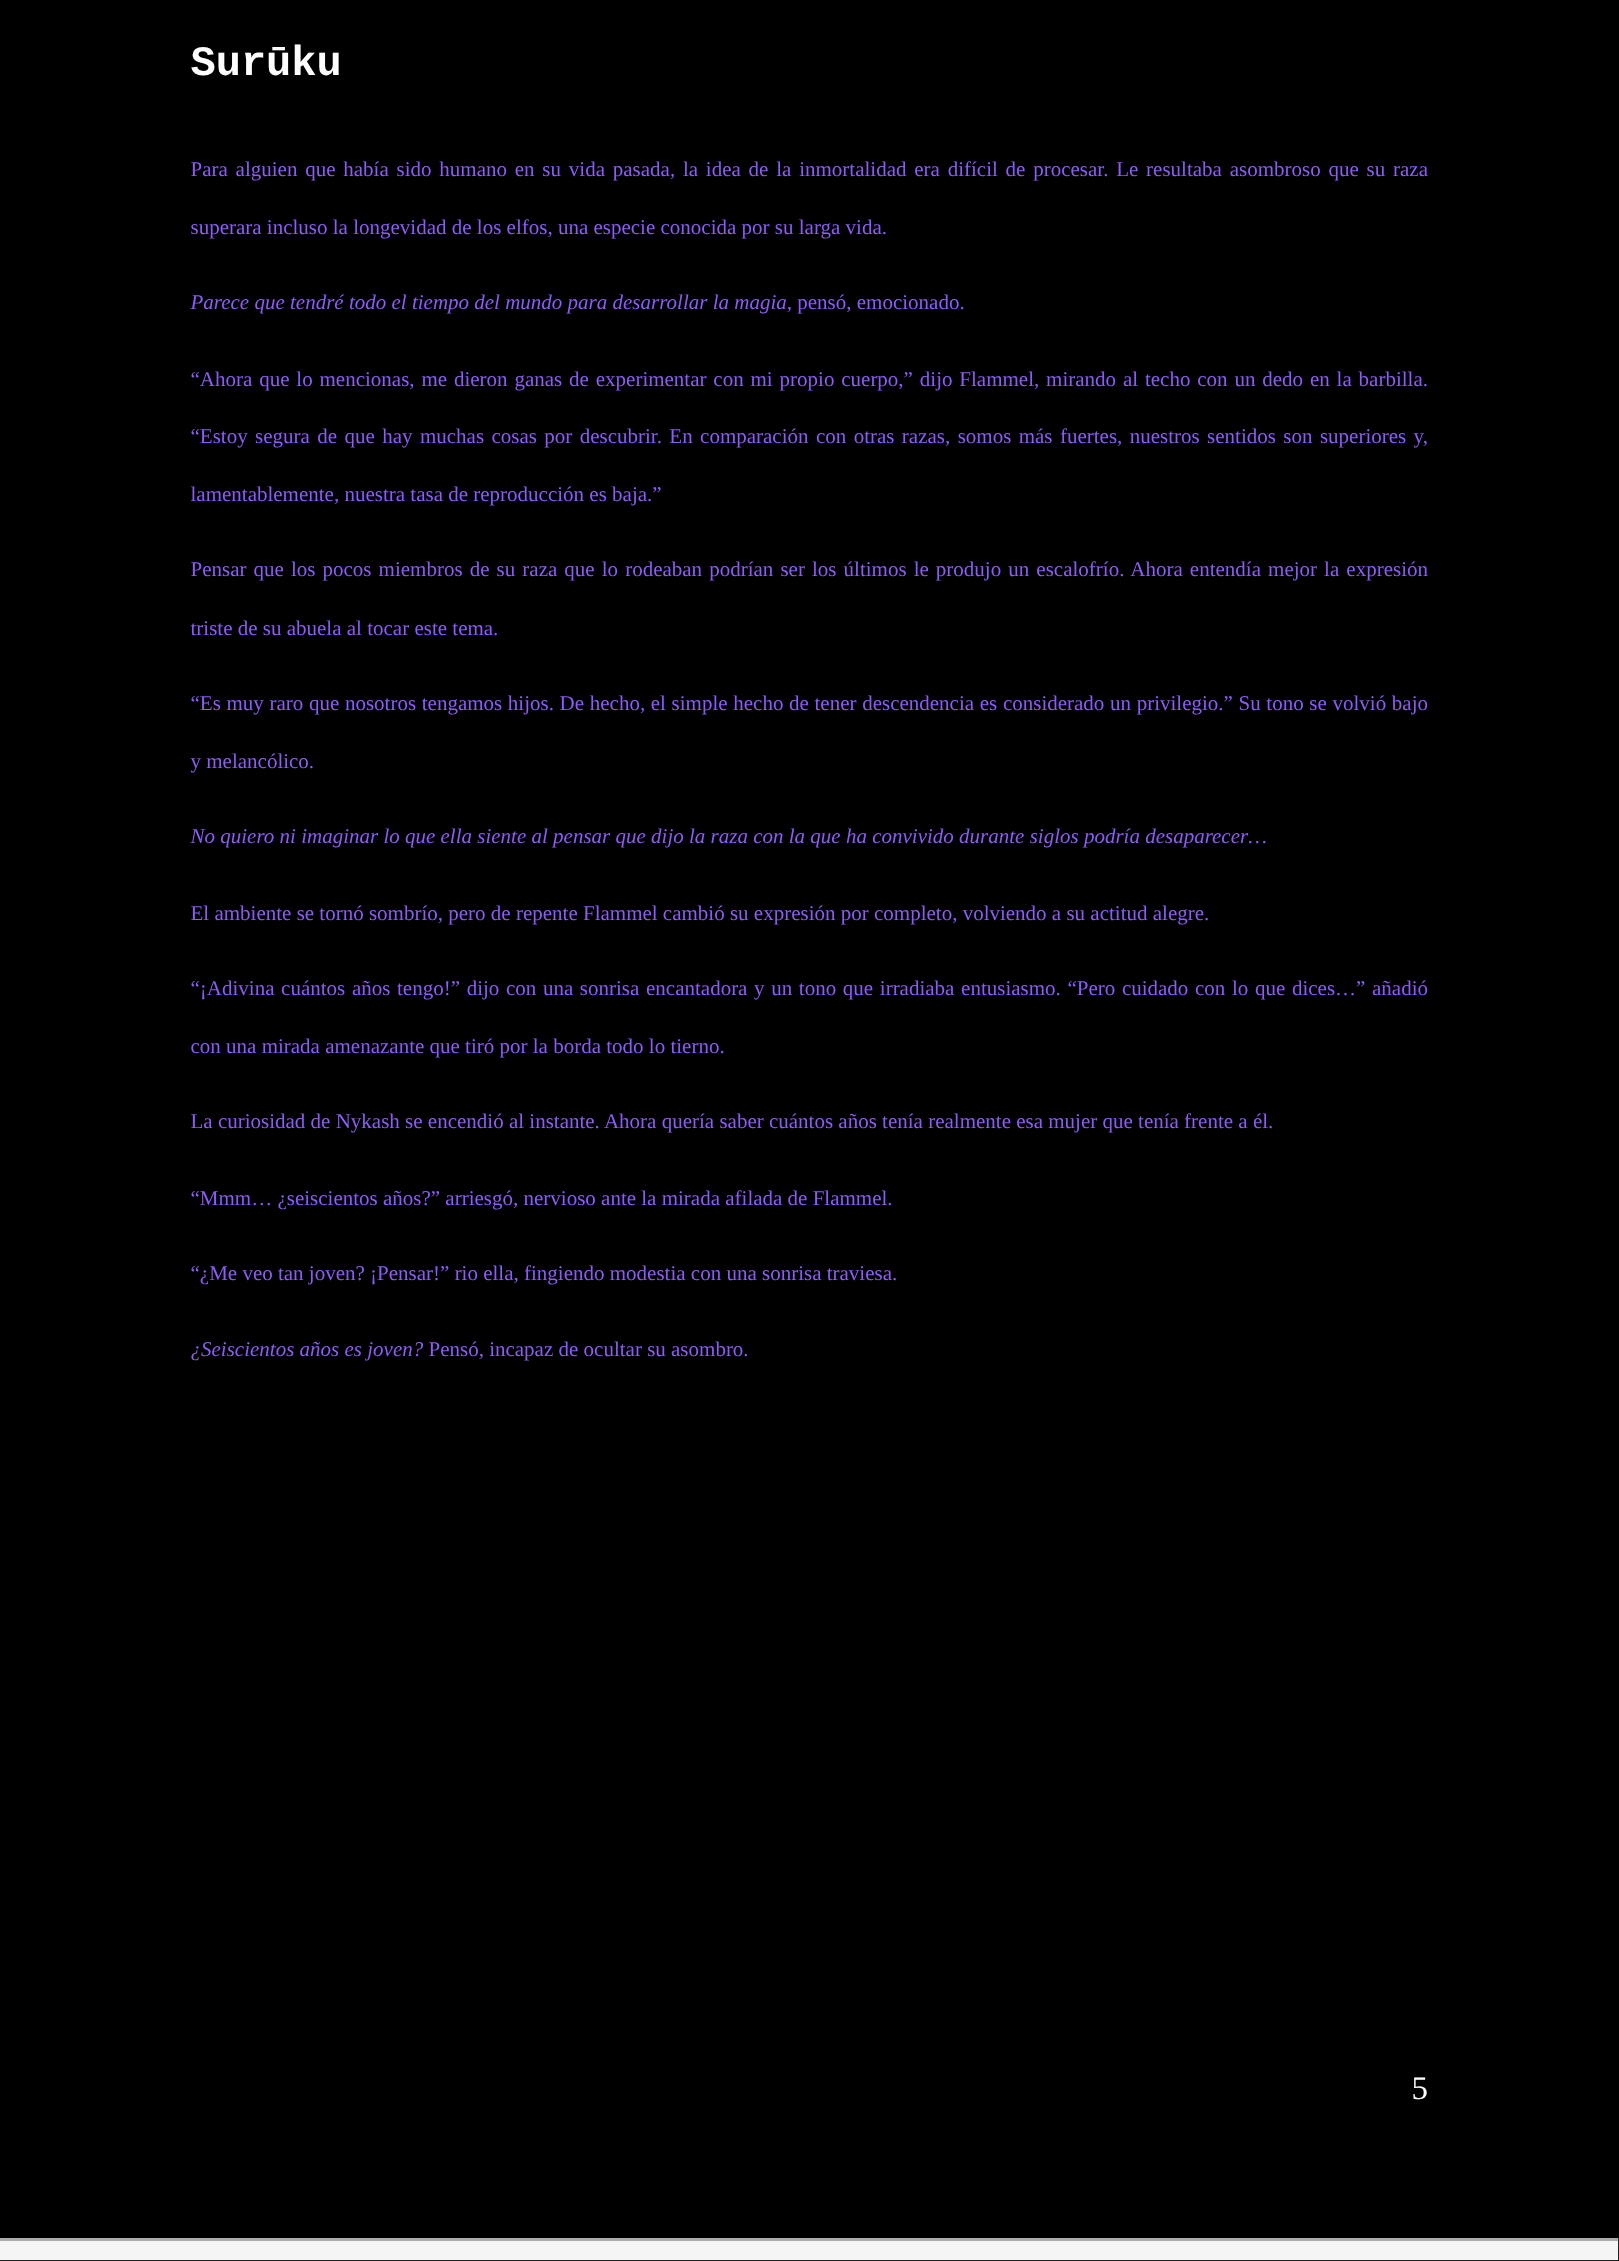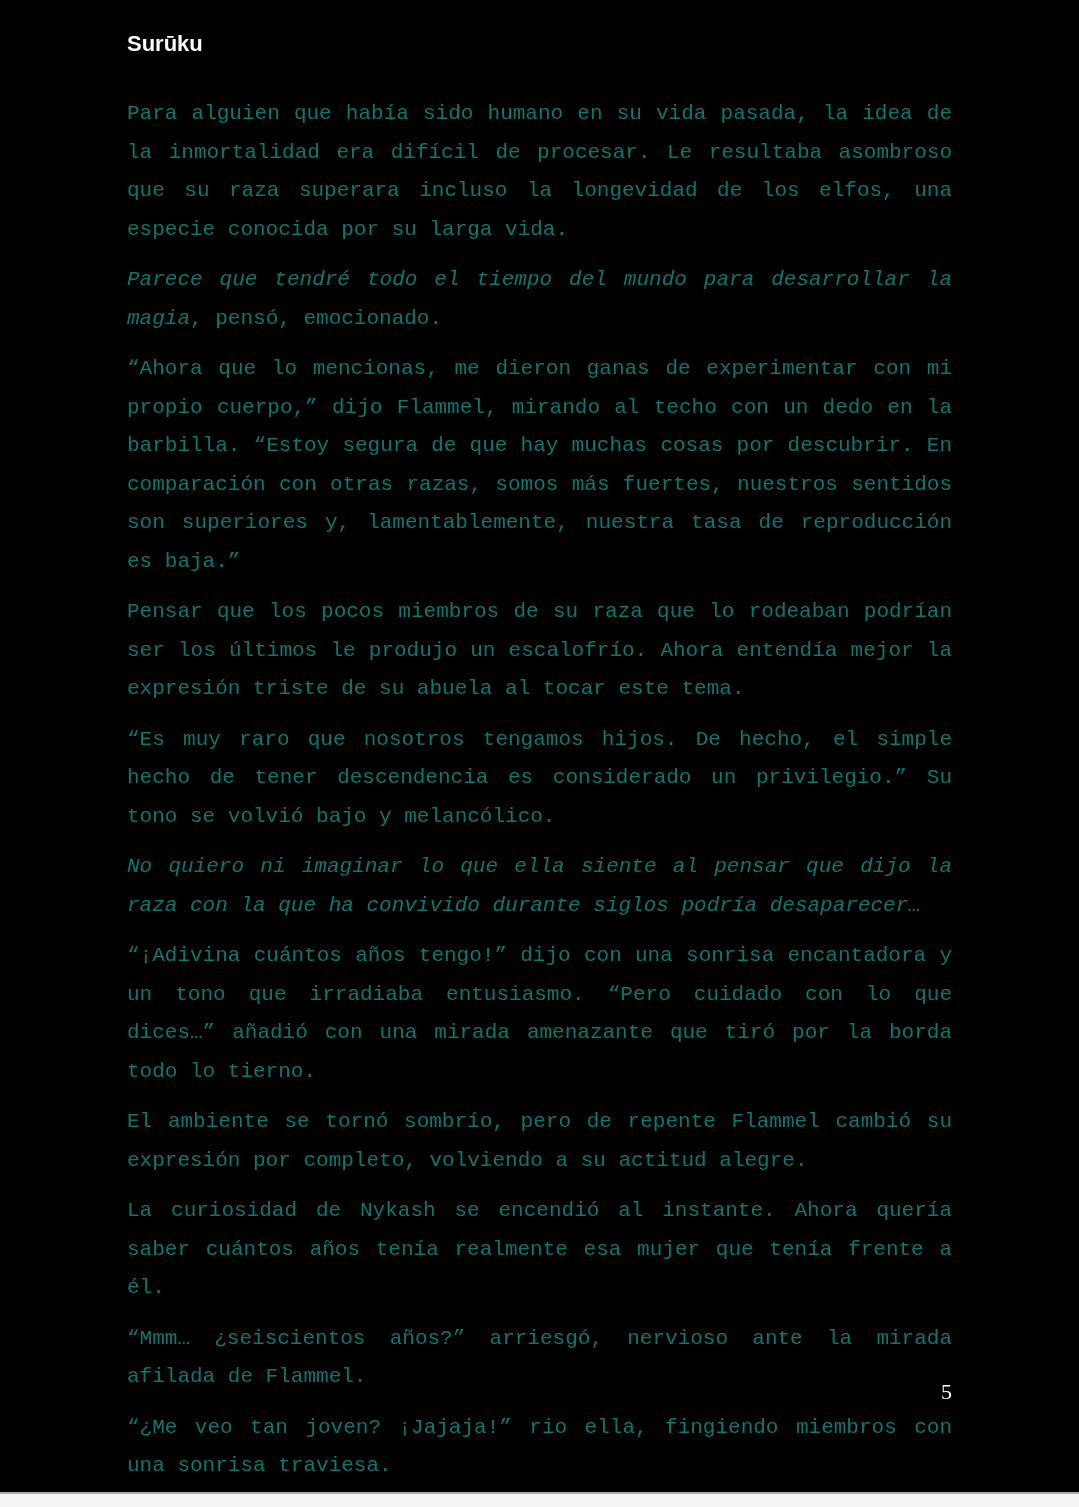--- a/index.html
+++ b/index.html
@@ -19,34 +19,34 @@
     top: 0;
     left: 0;
     width: 1079px;
     height: 1492px;
     box-sizing: border-box;
     padding: 31px 127px 0 127px;
     background: #000000;
     color: #fdfdfd;
   }
   .page-title {
-    font-family: Liberation Sans, sans-serif;
+    font-family: Liberation Mono, monospace;
     font-weight: bold;
-    font-size: 22px;
+    font-size: 28px;
     line-height: 26px;
     margin: 0 0 38px 0;
     color: #fdfdfd;
   }
   .text-body .para {
-    font-family: Liberation Mono, monospace;
-    font-size: 21px;
+    font-family: Liberation Serif, serif;
+    font-size: 14px;
     line-height: 38.5px;
     text-align: justify;
     margin: 0 0 12px 0;
-    color: #0f766e;
+    color: #8b5cf6;
   }
   .text-body .para .italic {
     font-style: italic;
   }
   .page-number {
     position: absolute;
     top: 1379px;
     right: 127px;
     font-family: "Liberation Serif", serif;
     font-size: 22px;
@@ -69,23 +69,23 @@
 <div class="viewport">
   <div class="page">
     <h1 class="page-title">Surūku</h1>
     <div class="text-body" id="text-body">
         <p class="para"><span>Para alguien que había sido humano en su vida pasada, la idea de la inmortalidad era difícil de procesar. Le resultaba asombroso que su raza superara incluso la longevidad de los elfos, una especie conocida por su larga vida.</span></p>
         <p class="para"><span class="italic">Parece que tendré todo el tiempo del mundo para desarrollar la magia</span><span>, pensó, emocionado.</span></p>
         <p class="para"><span>“Ahora que lo mencionas, me dieron ganas de experimentar con mi propio cuerpo,” dijo Flammel, mirando al techo con un dedo en la barbilla. “Estoy segura de que hay muchas cosas por descubrir. En comparación con otras razas, somos más fuertes, nuestros sentidos son superiores y, lamentablemente, nuestra tasa de reproducción es baja.”</span></p>
         <p class="para"><span>Pensar que los pocos miembros de su raza que lo rodeaban podrían ser los últimos le produjo un escalofrío. Ahora entendía mejor la expresión triste de su abuela al tocar este tema.</span></p>
         <p class="para"><span>“Es muy raro que nosotros tengamos hijos. De hecho, el simple hecho de tener descendencia es considerado un privilegio.” Su tono se volvió bajo y melancólico.</span></p>
         <p class="para"><span class="italic">No quiero ni imaginar lo que ella siente al pensar que dijo la raza con la que ha convivido durante siglos podría desaparecer…</span></p>
+        <p class="para"><span>El ambiente se tornó sombrío, pero de repente Flammel cambió su expresión por completo, volviendo a su actitud alegre.</span></p>
         <p class="para"><span>“¡Adivina cuántos años tengo!” dijo con una sonrisa encantadora y un tono que irradiaba entusiasmo. “Pero cuidado con lo que dices…” añadió con una mirada amenazante que tiró por la borda todo lo tierno.</span></p>
-        <p class="para"><span>El ambiente se tornó sombrío, pero de repente Flammel cambió su expresión por completo, volviendo a su actitud alegre.</span></p>
         <p class="para"><span>La curiosidad de Nykash se encendió al instante. Ahora quería saber cuántos años tenía realmente esa mujer que tenía frente a él.</span></p>
         <p class="para"><span>“Mmm… ¿seiscientos años?” arriesgó, nervioso ante la mirada afilada de Flammel.</span></p>
-        <p class="para"><span>“¿Me veo tan joven? ¡Jajaja!” rio ella, fingiendo miembros con una sonrisa traviesa.</span></p>
+        <p class="para"><span>“¿Me veo tan joven? ¡Pensar!” rio ella, fingiendo modestia con una sonrisa traviesa.</span></p>
         <p class="para"><span class="italic">¿Seiscientos años es joven?</span><span> Pensó, incapaz de ocultar su asombro.</span></p>
       </div>
     <div class="page-number">5</div>
   </div>
   <div class="bottom-strip"></div>
 </div>
 
 </body></html>

